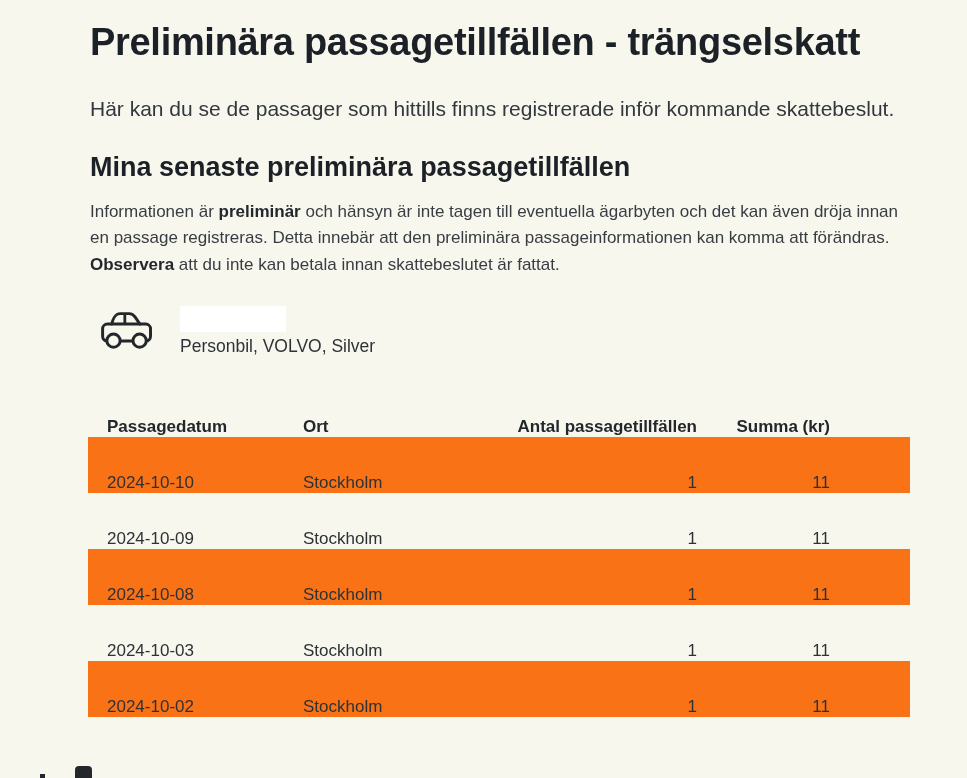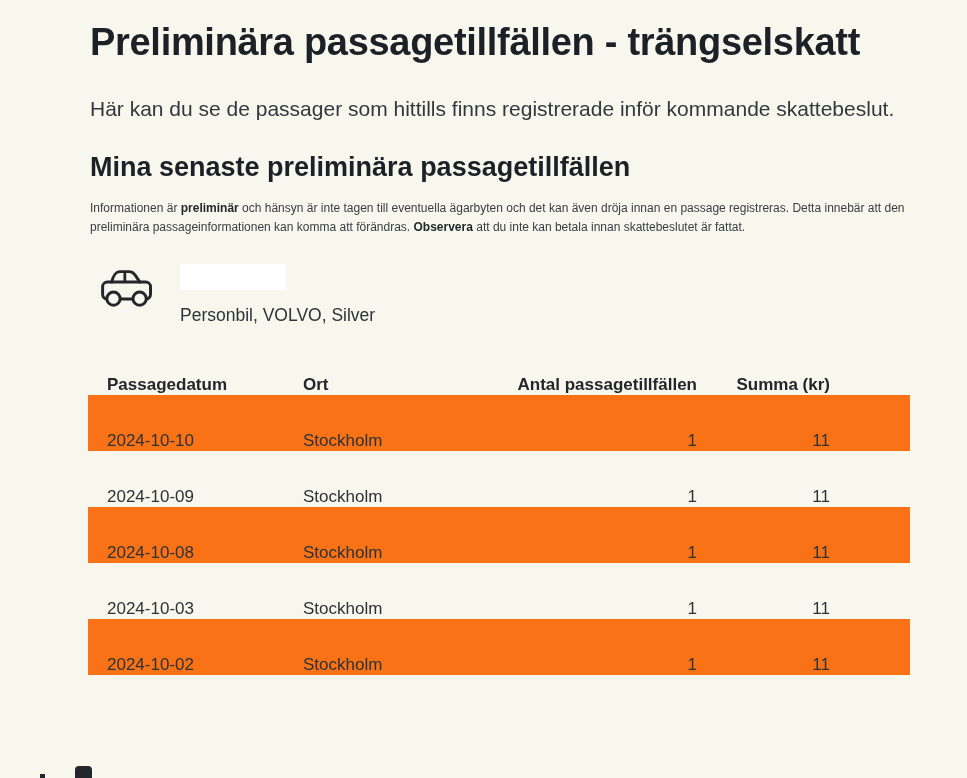--- a/index.html
+++ b/index.html
@@ -33,21 +33,21 @@
   }
   h2.section-title {
     margin: 26px 0 0 0;
     font-size: 27px;
     line-height: 1.15;
     font-weight: 700;
     color: #1c2127;
   }
   p.info {
     margin: 16px 0 0 0;
-    font-size: 12px;
+    font-size: 17px;
     line-height: 1.54;
     color: #383d43;
   }
   p.info b { color: #23282d; }
 
   .vehicle {
     margin-top: 28px;
     margin-left: 10px;
     display: flex;
     align-items: flex-start;
@@ -59,21 +59,21 @@
     height: 44px;
     flex: 0 0 auto;
   }
   .vehicle .veh-right { display: flex; flex-direction: column; }
   .plate-redaction {
     width: 106px;
     height: 26px;
     background: #ffffff;
   }
   .vehicle-desc {
-    margin-top: 15px;
+    margin-top: 4px;
     font-size: 17.5px;
     color: #2e3338;
   }
 
   .ptable {
     margin-top: 32px;
     margin-left: -2px;
     width: 822px;
   }
   .trow {

